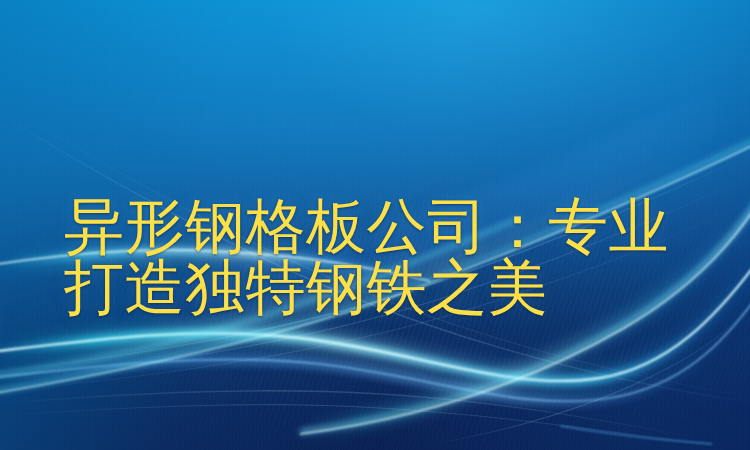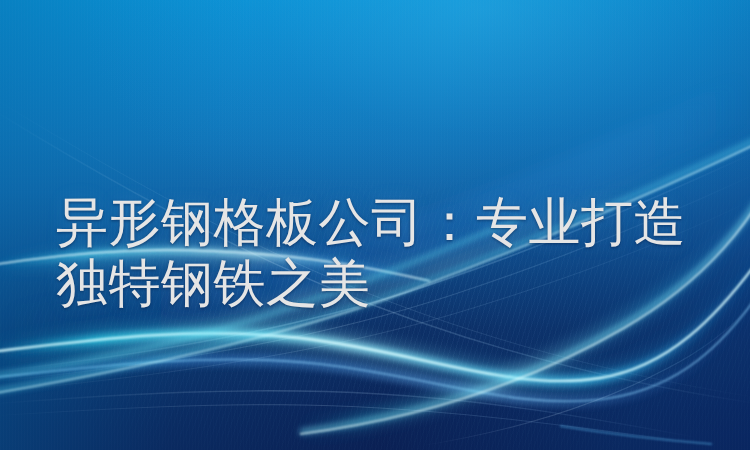--- a/index.html
+++ b/index.html
@@ -68,24 +68,24 @@
       rgba(255,255,255,.012) 0px,
       rgba(255,255,255,.012) 1px,
       rgba(0,0,0,0) 1px,
       rgba(0,0,0,0) 3px);
     pointer-events:none;
   }
 
   
   .headline{
     position:absolute;
-    left:56px; top:157px;
+    left:64px; top:157px;
     width:640px;
-    color:#e5e5e5;
-    font-size:52px;
+    color:#fde047;
+    font-size:60px;
     line-height:61px;
     font-weight:400;
     letter-spacing:.5px;
     text-shadow:0 1px 3px rgba(3,26,66,.55), 0 0 18px rgba(120,200,255,.18);
     white-space:pre-wrap;
     pointer-events:none;
   }
 </style>
 </head>
 <body>

